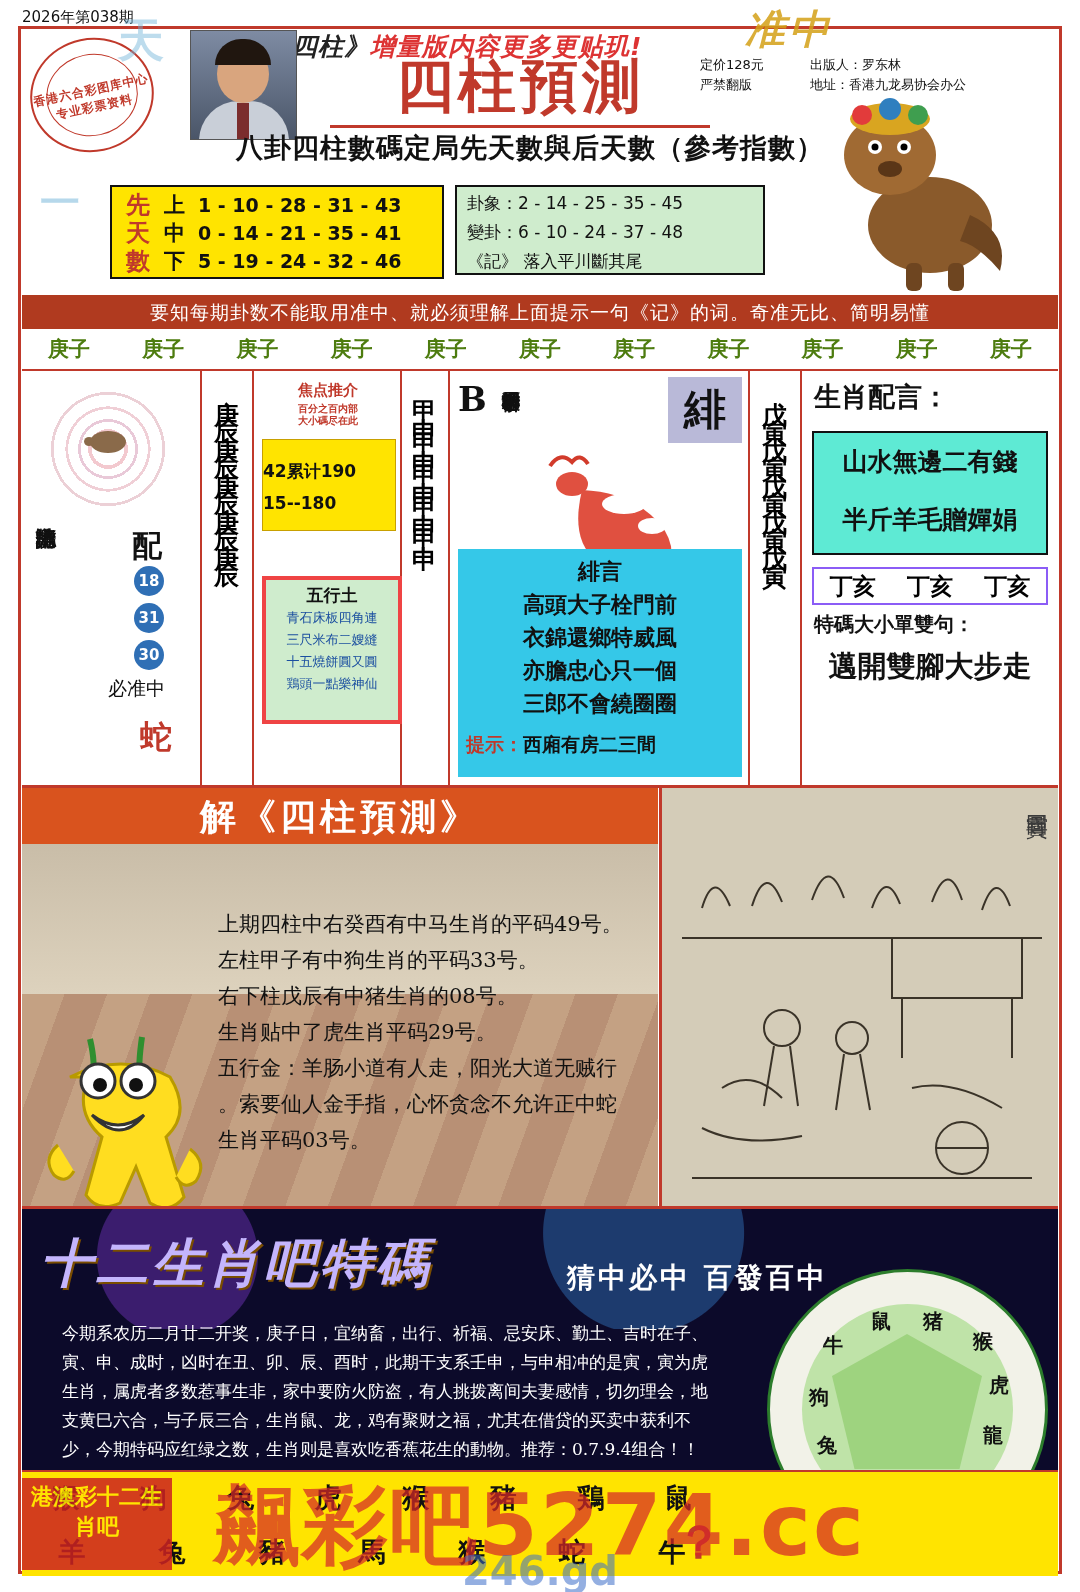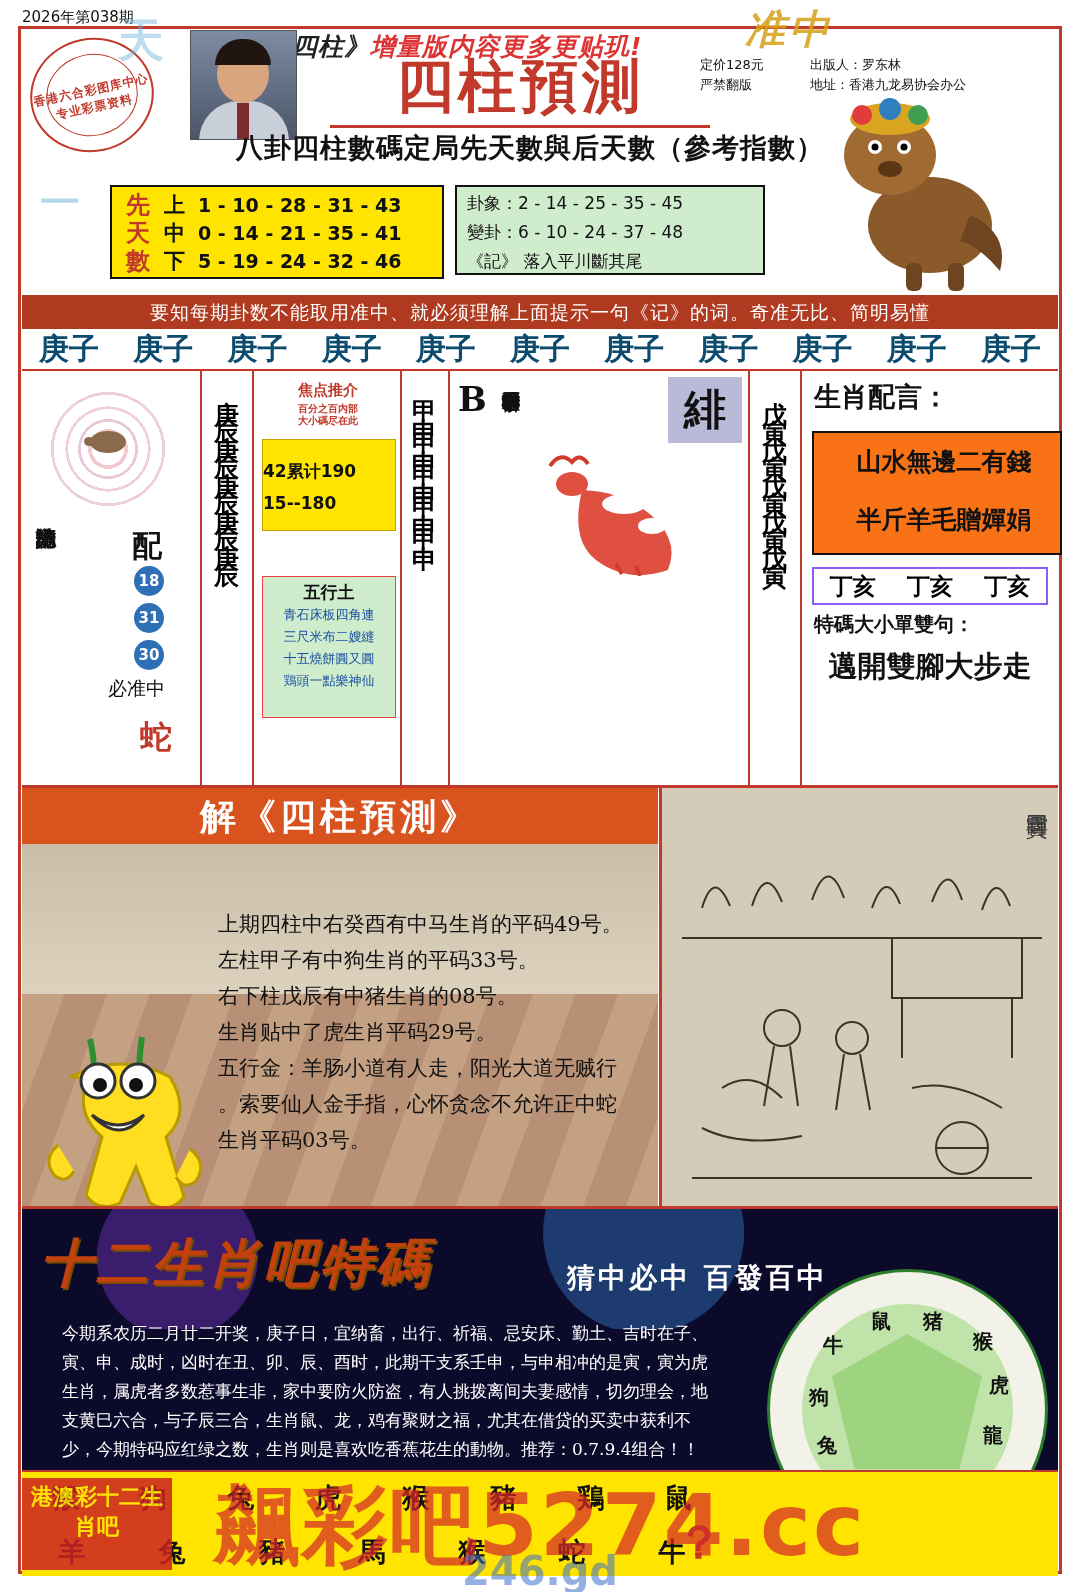--- a/index.html
+++ b/index.html
@@ -36,21 +36,21 @@
   .lion{position:absolute;left:820px;top:95px;width:200px;height:200px;}
   
   .numbox{position:absolute;left:110px;top:185px;width:330px;height:90px;background:#ffe400;border:2px solid #111;}
   .numbox .lbl{position:absolute;left:6px;top:4px;width:40px;text-align:center;font-size:24px;font-weight:bold;color:#c0392b;line-height:28px;}
   .numrow{position:absolute;left:52px;height:28px;line-height:28px;font-size:19px;font-weight:bold;color:#111;}
   .numrow .k{display:inline-block;width:34px;color:#111;font-size:21px;}
   .gua{position:absolute;left:455px;top:185px;width:310px;height:90px;background:#cfeccd;border:2px solid #111;font-size:17px;line-height:29px;padding:2px 0 0 10px;box-sizing:border-box;color:#111;}
   .notice{position:absolute;left:22px;top:295px;width:1036px;height:34px;background:#b03a1f;color:#fff;font-size:19px;line-height:34px;text-align:center;letter-spacing:1px;}
   
   .gzstrip{position:absolute;left:22px;top:329px;width:1036px;height:40px;border-bottom:2px solid #c0392b;display:flex;}
-  .gzstrip div{flex:1;text-align:center;font-size:30px;font-weight:bold;color:#0c4a6e;line-height:40px;font-family:"DejaVu Serif","Liberation Serif",serif;}
+  .gzstrip div{flex:1;text-align:center;font-size:21px;font-weight:bold;color:#4d7c0f;line-height:40px;font-family:"DejaVu Serif","Liberation Serif",serif;}
   
   .cols{position:absolute;left:22px;top:371px;width:1036px;height:414px;border-bottom:3px solid #c0392b;}
   .col{position:absolute;top:0;height:414px;border-right:2px solid #c0392b;box-sizing:border-box;}
   .c1{left:0;width:180px;}
   .c2{left:180px;width:52px;}
   .c3{left:232px;width:148px;padding-left:40px;}
   .c4{left:380px;width:48px;}
   .c5{left:428px;width:300px;}
   .c6{left:728px;width:52px;}
   .c7{left:780px;width:256px;border-right:none;}
@@ -69,35 +69,35 @@
   .b2{top:232px;}
   .b3{top:269px;}
   .c1 .bzz{position:absolute;left:86px;top:305px;font-size:19px;color:#111;}
   .c1 .shezi{position:absolute;left:118px;top:345px;font-size:32px;font-weight:bold;color:#c0392b;}
   .focus{position:absolute;left:8px;top:10px;width:132px;text-align:center;font-size:15px;color:#c0392b;font-weight:bold;}
   .focus .sub{display:block;font-size:10px;color:#c0392b;line-height:12px;margin-top:3px;text-align:center;}
   .ybox{position:absolute;left:8px;top:68px;width:132px;height:90px;background:#ffe400;border:1px solid #c8a000;}
   .ybox p{margin:0;font-size:17px;font-weight:bold;color:#111;}
   .ybox p:first-child{margin-top:20px;}
   .ybox p:last-child{margin-top:10px;}
-  .gbox{position:absolute;left:8px;top:205px;width:132px;height:140px;background:#cfeccd;border:1px solid #ef4444;}
+  .gbox{position:absolute;left:8px;top:205px;width:132px;height:140px;background:#cfeccd;border:4px solid #ef4444;}
   .gbox .t{text-align:center;font-size:17px;font-weight:bold;color:#111;margin-top:4px;}
   .gbox .l{font-size:13px;color:#1b4fa0;text-align:center;line-height:22px;}
   .bLetter{position:absolute;left:8px;top:8px;font-size:34px;font-weight:bold;color:#111;font-family:"DejaVu Serif","Liberation Serif",serif;}
   .riddle{position:absolute;left:50px;top:6px;font-size:19px;line-height:24px;writing-mode:vertical-rl;text-orientation:upright;height:115px;color:#111;font-family:"DejaVu Serif","Liberation Serif",serif;}
   .feibox{position:absolute;left:218px;top:6px;width:74px;height:66px;background:#b9b9d8;display:flex;align-items:center;justify-content:center;}
   .feibox span{font-size:42px;font-weight:bold;color:#111;font-family:"DejaVu Serif","Liberation Serif",serif;}
   .deer{position:absolute;left:70px;top:75px;width:180px;height:130px;}
   .cyanbox{position:absolute;left:8px;top:178px;width:284px;height:228px;background:#35c8e8;}
   .cyanbox p{margin:0;text-align:center;font-size:22px;font-weight:bold;color:#111;line-height:33px;font-family:"DejaVu Serif","Liberation Serif",serif;}
   .cyanbox p:first-child{padding-top:6px;}
   .cyanbox .tip{margin-top:8px;text-align:left;padding-left:8px;font-size:19px;}
   .cyanbox .tip b{color:#c0392b;}
   .c7 .pz{position:absolute;left:12px;top:8px;font-size:27px;font-weight:bold;color:#111;font-family:"DejaVu Serif","Liberation Serif",serif;}
-  .c7 .yellow{position:absolute;left:10px;top:60px;width:232px;height:120px;background:#f97316;border:2px solid #111;padding-left:14px;}
+  .c7 .yellow{position:absolute;left:10px;top:60px;width:232px;height:120px;background:#5eead4;border:2px solid #111;}
   .c7 .yellow p{margin:0;text-align:center;font-size:25px;font-weight:bold;color:#111;line-height:58px;font-family:"DejaVu Serif","Liberation Serif",serif;}
   .c7 .dh{position:absolute;left:10px;top:196px;width:232px;height:34px;border:2px solid #8b5cf6;display:flex;}
   .c7 .dh div{flex:1;text-align:center;font-size:23px;font-weight:bold;line-height:34px;font-family:"DejaVu Serif","Liberation Serif",serif;}
   .c7 .tm{position:absolute;left:12px;top:240px;font-size:20px;font-weight:bold;color:#111;}
   .c7 .walk{position:absolute;left:6px;top:276px;width:244px;text-align:center;font-size:29px;font-weight:bold;color:#111;font-family:"DejaVu Serif","Liberation Serif",serif;}
   
   .jie{position:absolute;left:22px;top:788px;width:640px;height:418px;border-right:3px solid #c0392b;box-sizing:border-box;}
   .jie-title{position:absolute;left:0;top:0;width:636px;height:56px;background:#d9531e;}
   .jie-title span{display:block;text-align:center;font-size:36px;font-weight:bold;color:#fff;line-height:56px;letter-spacing:4px;font-family:"DejaVu Serif","Liberation Serif",serif;border-radius:24px;}
   .jie-body{position:absolute;left:0;top:56px;width:636px;height:362px;background:linear-gradient(#d8c9b0,#c9b79b 40%,#b8a486);overflow:hidden;}
@@ -105,21 +105,21 @@
   .jie-body .floor{position:absolute;left:0;top:150px;width:636px;height:212px;background:repeating-linear-gradient(110deg,#c4a183 0 40px,#b89075 40px 80px);}
   .jie-text{position:absolute;left:196px;top:62px;width:430px;font-size:21px;line-height:36px;color:#111;font-family:"DejaVu Serif","Liberation Serif",serif;}
   .mascot{position:absolute;left:8px;top:185px;width:200px;height:230px;}
   .pic{position:absolute;left:662px;top:788px;width:396px;height:418px;background:#cfc7b4;overflow:hidden;border-left:0;}
   .pic .ink{position:absolute;left:0;top:0;width:396px;height:418px;background:
      linear-gradient(#d7d0bd,#cfc6b0);}
   .pic .cap{position:absolute;right:6px;top:10px;font-size:22px;color:#3a3a3a;writing-mode:vertical-rl;text-orientation:upright;font-family:"DejaVu Serif","Liberation Serif",serif;}
   
   .bottom{position:absolute;left:22px;top:1206px;width:1036px;height:366px;background:#0c0a2a;overflow:hidden;border-top:3px solid #c0392b;}
   .stars{position:absolute;left:0;top:0;width:1036px;height:120px;background:radial-gradient(circle at 15% 40%, #3b1d6e 0 80px, transparent 81px),radial-gradient(circle at 60% 20%, #1d3b6e 0 100px, transparent 101px),#0c0a2a;}
-  .bigtitle{position:absolute;left:18px;top:20px;font-size:52px;font-weight:bold;color:#c2410c;letter-spacing:4px;font-style:italic;font-family:"DejaVu Serif","Liberation Serif",serif;text-shadow:2px 2px 0 #7a4d00;}
+  .bigtitle{position:absolute;left:18px;top:20px;font-size:52px;font-weight:bold;color:#c4b5fd;letter-spacing:4px;font-style:italic;font-family:"DejaVu Serif","Liberation Serif",serif;text-shadow:2px 2px 0 #7a4d00;}
   .subslogan{position:absolute;left:545px;top:50px;font-size:28px;font-weight:bold;color:#fff;letter-spacing:3px;font-family:"DejaVu Serif","Liberation Serif",serif;}
   .para{position:absolute;left:40px;top:110px;width:660px;font-size:17px;line-height:29px;color:#fff;font-family:"DejaVu Serif","Liberation Serif",serif;}
   .wheel{position:absolute;left:745px;top:60px;width:275px;height:275px;border-radius:50%;background:#f2f2e8;border:3px solid #2c7d2c;}
   .wheel .inner{position:absolute;left:32px;top:32px;width:211px;height:211px;border-radius:50%;background:#bfe3a8;}
   .wheel .hex{position:absolute;left:62px;top:62px;width:150px;height:150px;background:#9ed37f;clip-path:polygon(50% 0,100% 28%,85% 90%,15% 90%,0 28%);}
   .zbox{position:absolute;width:46px;height:32px;text-align:center;font-size:20px;font-weight:bold;color:#111;font-family:"DejaVu Serif","Liberation Serif",serif;}
   .animrow{position:absolute;left:22px;top:1480px;width:700px;height:100px;}
   .animrow .a1,.animrow .a2{position:absolute;width:700px;height:44px;display:flex;}
   .animrow .a1{top:0;}
   .animrow .a2{top:54px;}
@@ -275,20 +275,30 @@
         <span>緋</span>
       </div>
       <svg class="deer" viewBox="0 0 180 130">
         <path d="M30 20 q10 -15 22 -4 q8 -10 16 2" stroke="#d23b2b" stroke-width="4" fill="none"></path>
         <ellipse cx="52" cy="38" rx="16" ry="12" fill="#e05040"></ellipse>
         <path d="M62 44 q50 2 78 34 q18 22 8 46 q-40 14 -72 -10 q-26 -20 -14 -70z" fill="#e05040"></path>
         <ellipse cx="104" cy="58" rx="22" ry="10" fill="#fff"></ellipse>
         <ellipse cx="132" cy="80" rx="14" ry="8" fill="#fff"></ellipse>
         <path d="M96 118 l6 10 M116 120 l4 10" stroke="#d23b2b" stroke-width="4"></path>
       </svg>
+      <div class="cyanbox">
+        <p>緋言</p>
+        <p>高頭大子栓門前</p>
+        <p>衣錦還鄉特威風</p>
+        <p>亦膽忠心只一個</p>
+        <p>三郎不會繞圈圈</p>
+        <p class="tip">
+          <b>提示：</b><span>西廂有房二三間</span>
+        </p>
+      </div>
     </div>
 
     <div class="col c6">
       <div class="vtxt vert">戊寅戊寅戊寅戊寅戊寅</div>
     </div>
 
     <div class="col c7">
       <div class="pz">生肖配言：</div>
       <div class="yellow">
         <p>山水無邊二有錢</p>

